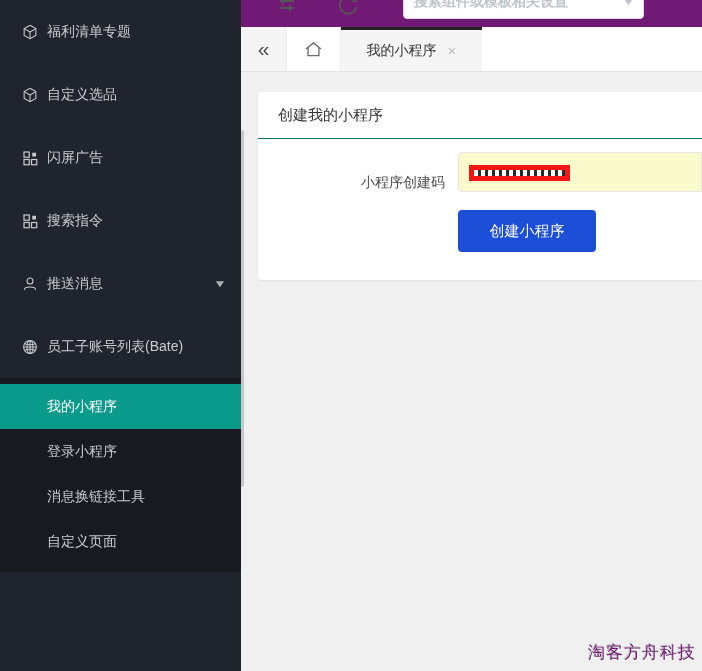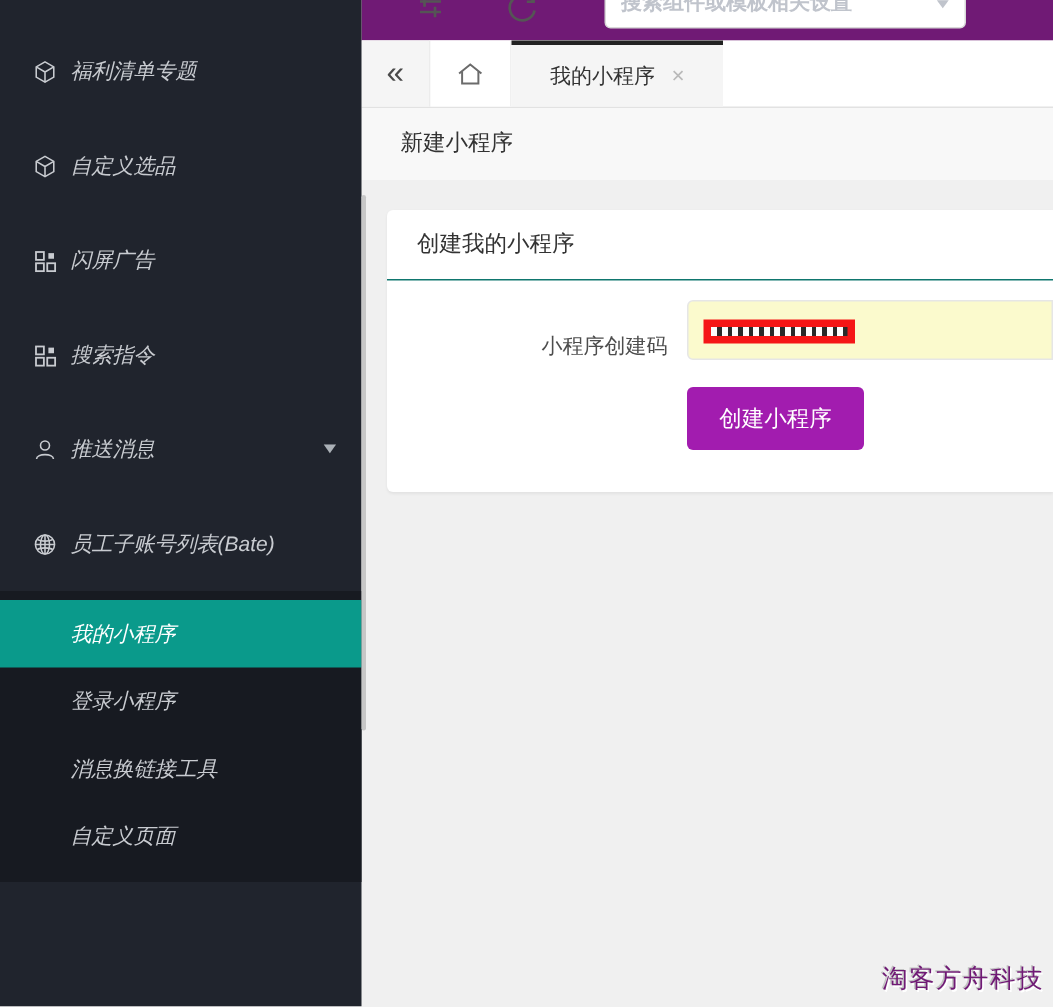--- a/index.html
+++ b/index.html
@@ -7,21 +7,21 @@
     width:702px;height:671px;position:relative;overflow:hidden;
     background:#f0f0f0;
     font-family:"Liberation Sans","DejaVu Sans",sans-serif;
     -webkit-font-smoothing:antialiased;
   }
   
   .sidebar{
     position:absolute;left:0;top:0;width:241px;height:671px;
     background:#20242d;z-index:2;
   }
-  .side-nav{padding-top:16px;font-style:italic;}
+  .side-nav{}
   .side-item{
     height:63px;display:flex;align-items:center;
     padding-left:21px;padding-right:16px;
     color:#c8cbd0;font-size:14px;cursor:pointer;box-sizing:border-box;
   }
   .side-item .ico{width:18px;height:18px;margin-right:8px;flex:0 0 18px;}
   .side-item .lbl{white-space:nowrap;}
   .side-caret{margin-left:auto;font-size:10px;color:#aab0b6;transform:scaleX(1.4);}
   .side-caret.up{color:#d6d9dc;}
   .submenu{background:#171a21;padding:6px 0 8px 0;}
@@ -95,21 +95,21 @@
   .redacted{
     position:absolute;left:10px;top:12px;width:101px;height:16px;
     background:#f51616;
   }
   .redacted-inner{
     position:absolute;left:5px;right:5px;top:5px;height:6px;
     background:repeating-linear-gradient(90deg,#fdfdfd 0 4px,#2a2a2a 4px 7px);
   }
   .btn-row{margin-top:18px;padding-left:200px;}
   .submit-btn{
-    width:118px;height:42px;background:#a21caf;border:none;border-radius:4px;
+    width:138px;height:42px;background:#1d4ed8;border:none;border-radius:4px;
     color:#ffffff;font-size:15px;cursor:pointer;
     font-family:Liberation Sans, sans-serif;
   }
   
   .watermark{
     position:absolute;right:6px;bottom:7px;font-size:17px;color:#701a75;
     text-shadow:-1px -1px 0 #c2c2c2,1px 1px 0 #ffffff;letter-spacing:1px;
   }
   svg{display:block;}
 </style>
@@ -231,21 +231,20 @@
           <path d="M5.8 9.8 V19 H18.2 V9.8"></path>
         </svg>
       </span>
     </div>
     <div class="tab-active">
       <span class="t-lbl">我的小程序</span>
       <span class="t-close">×</span>
     </div>
   </div>
 
-  <div class="pageheader">新建小程序</div>
 
   <div class="card">
     <div class="card-header">创建我的小程序</div>
     <div class="card-body">
       <div class="form-row">
         <span class="form-label">小程序创建码</span>
         <div class="form-input">
           <div class="redacted">
             <div class="redacted-inner"></div>
           </div>

